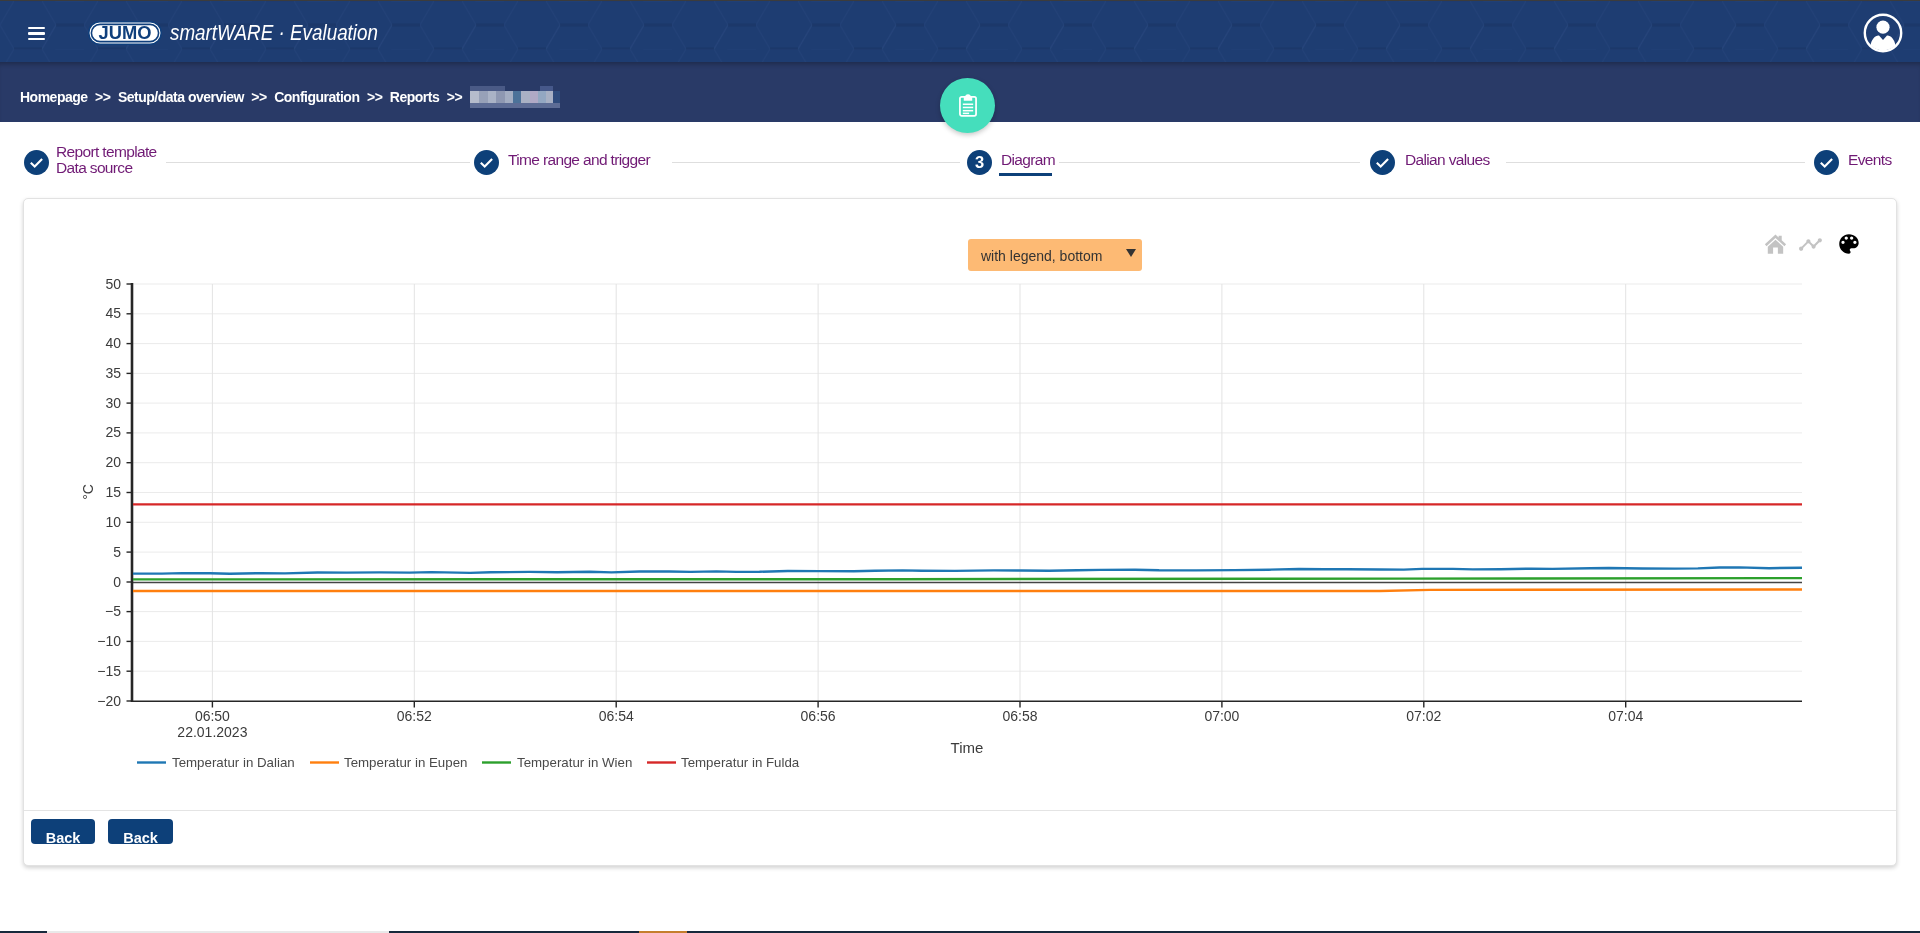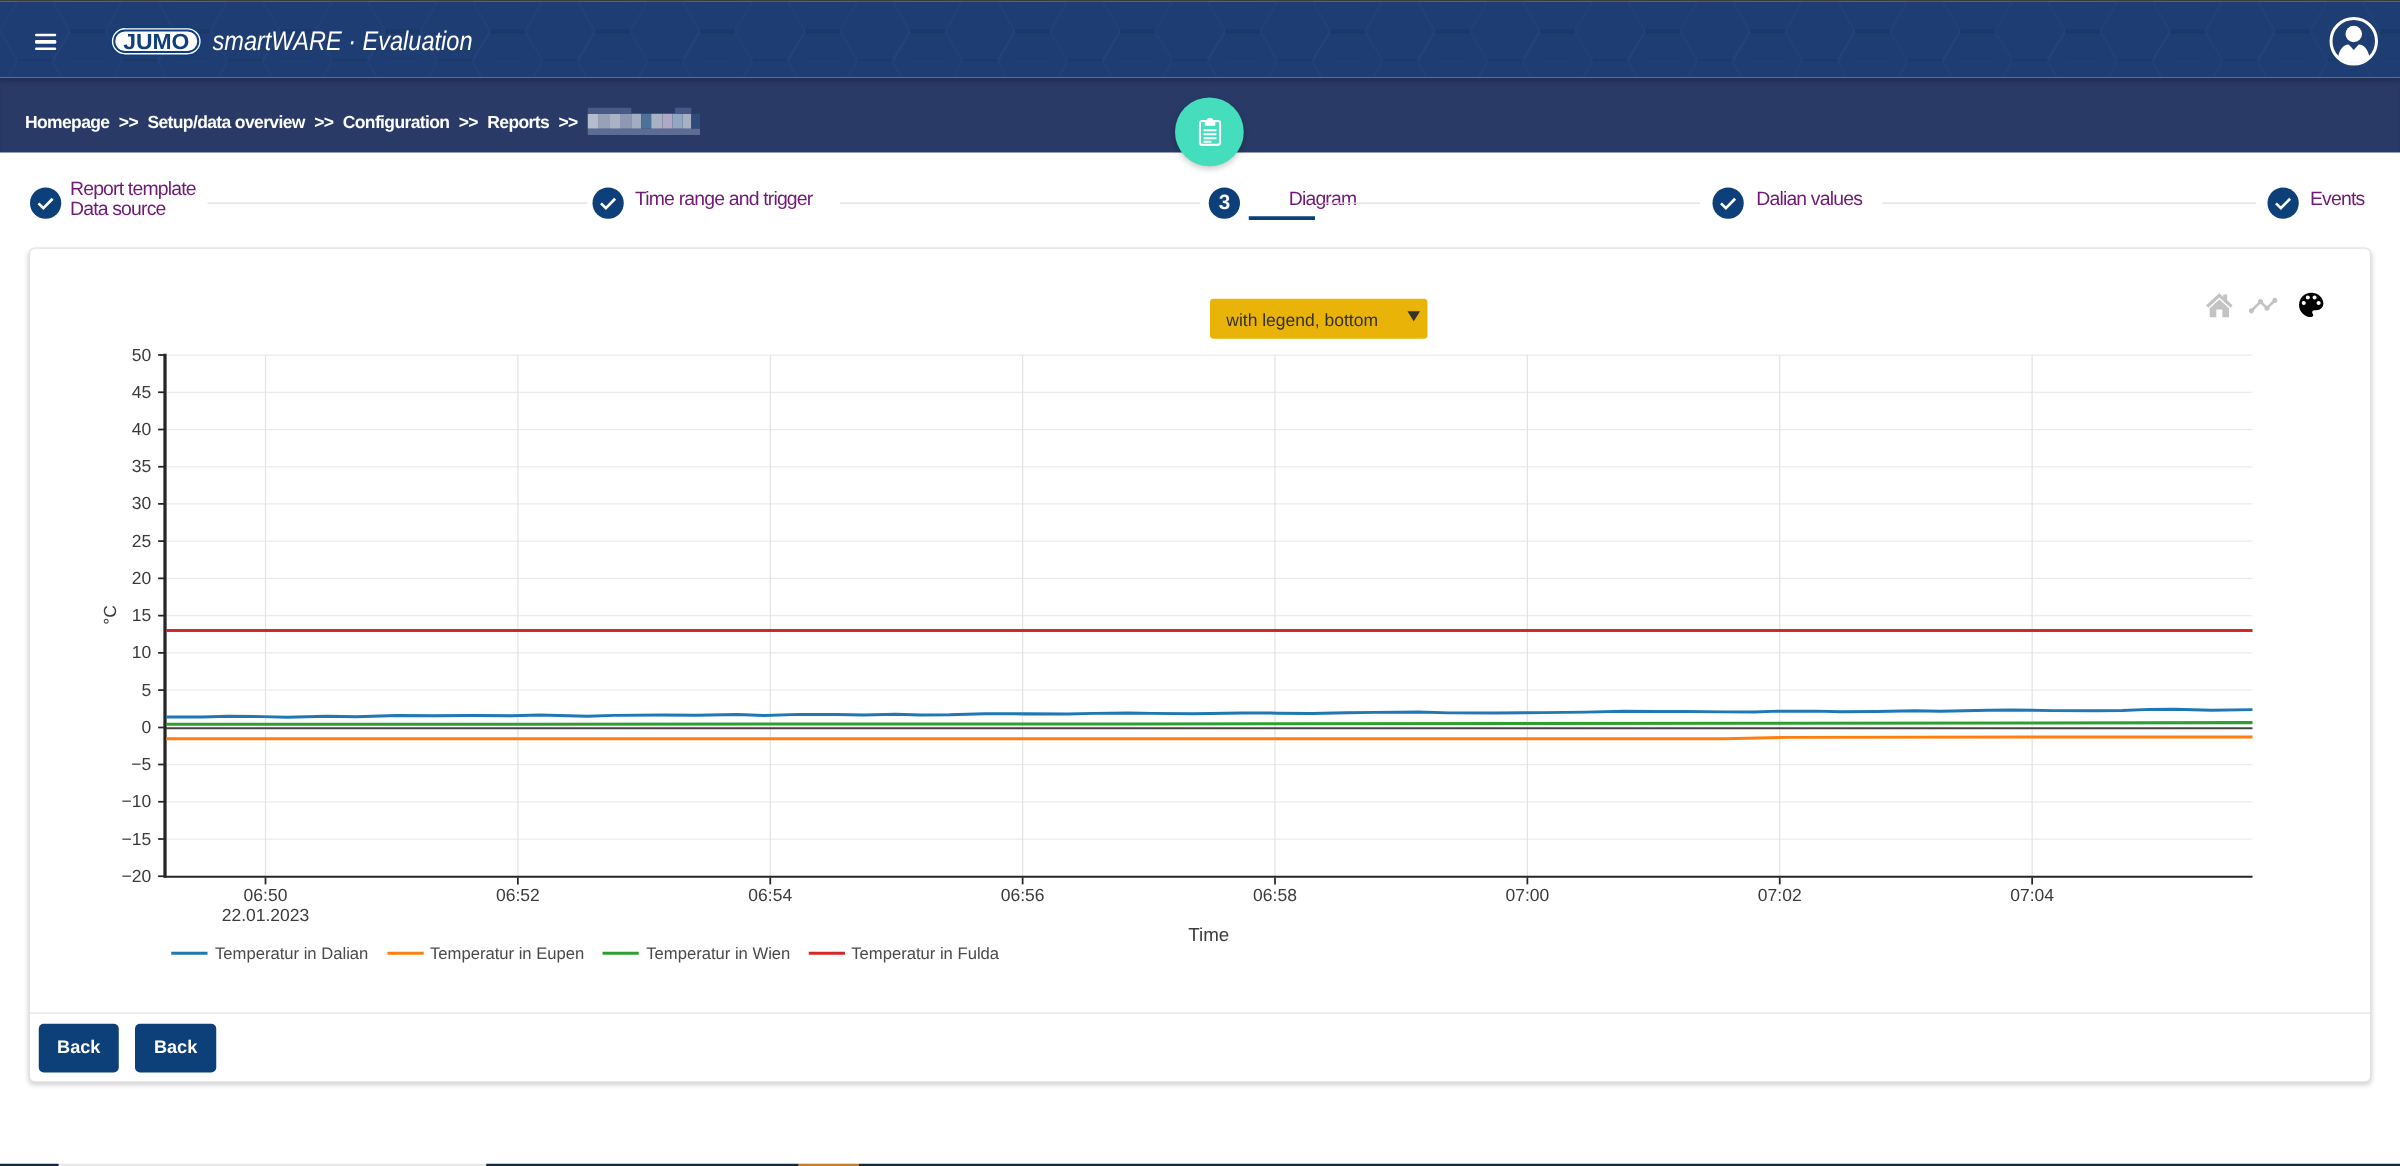--- a/index.html
+++ b/index.html
@@ -27,29 +27,29 @@
   
   .stepcircle { width:25px; height:25px; border-radius:50%; background:#0d4079;
     color:#fff; text-align:center; line-height:25px; font-weight:bold; font-size:16.5px; }
   .steplabel { font-size:15.5px; color:#701a75; line-height:16.5px; letter-spacing:-0.65px; }
   .connector { height:1px; background:#dedede; top:161.5px; }
   #dg-underline { left:999px; top:172.5px; width:53px; height:3px; background:#0d4079; }
   
   #card { left:23px; top:198px; width:1874px; height:668px; background:#fff;
     border:1px solid #e2e2e2; border-radius:5px;
     box-shadow:0 2px 4px rgba(0,0,0,.18); }
-  #dropdown { left:968px; top:239px; width:174px; height:32px; background:#eab308;
+  #dropdown { left:968px; top:239px; width:174px; height:32px; background:#fdba74;
     border-radius:3px; font-size:14px; color:#333; }
   #dropdown .txt { position:absolute; left:13px; top:8.5px; }
   #dropdown .arr { position:absolute; right:6px; top:10px; width:0; height:0;
     border-left:5.5px solid transparent; border-right:5.5px solid transparent;
     border-top:8px solid #333; }
   #cardicons { left:1763px; top:231px; }
   #divider { left:24px; top:810px; width:1872px; height:1px; background:#e4e4e4; }
-  .btn { position:absolute; top:819px; height:39px; background:#0d4079; color:#fff;
+  .btn { position:absolute; top:819px; height:25px; background:#0d4079; color:#fff;
     font-weight:bold; font-size:14.5px; border-radius:4px; text-align:center;
     line-height:39px; }
   
   .bstrip { top:930.5px; height:2.5px; }
 </style>
 </head>
 <body>
 <div id="topline" class="abs"></div>
 <div id="navbar" class="abs">
   <svg width="1920" height="61" style="position:absolute;left:0;top:0">
@@ -124,21 +124,21 @@
       <path d="M6.8 12.7 l3.9 3.9 l7.4 -7.6" fill="none" stroke="#fff" stroke-width="2.1"></path>
     </svg></div>
 <div class="abs steplabel" style="left:56px; top:143.5px;">Report template<br>Data source</div>
 <div class="abs connector" style="left:166px; width:304px;"></div>
 <div class="abs stepcircle" style="left:474px; top:149.5px;"><svg width="25" height="25" viewBox="0 0 25 25">
       <path d="M6.8 12.7 l3.9 3.9 l7.4 -7.6" fill="none" stroke="#fff" stroke-width="2.1"></path>
     </svg></div>
 <div class="abs steplabel" style="left:508px; top:152px;">Time range and trigger</div>
 <div class="abs connector" style="left:672px; width:288px;"></div>
 <div class="abs stepcircle" style="left:967px; top:149.5px;">3</div>
-<div class="abs steplabel" style="left:1001px; top:152px;margin-left:30px;">Diagram</div>
+<div class="abs steplabel" style="left:1001px; top:152px;">Diagram</div>
 <div id="dg-underline" class="abs"></div>
 <div class="abs connector" style="left:1059px; width:301px;"></div>
 <div class="abs stepcircle" style="left:1370px; top:149.5px;"><svg width="25" height="25" viewBox="0 0 25 25">
       <path d="M6.8 12.7 l3.9 3.9 l7.4 -7.6" fill="none" stroke="#fff" stroke-width="2.1"></path>
     </svg></div>
 <div class="abs steplabel" style="left:1405px; top:152px;">Dalian values</div>
 <div class="abs connector" style="left:1506px; width:299px;"></div>
 <div class="abs stepcircle" style="left:1814px; top:149.5px;"><svg width="25" height="25" viewBox="0 0 25 25">
       <path d="M6.8 12.7 l3.9 3.9 l7.4 -7.6" fill="none" stroke="#fff" stroke-width="2.1"></path>
     </svg></div>

